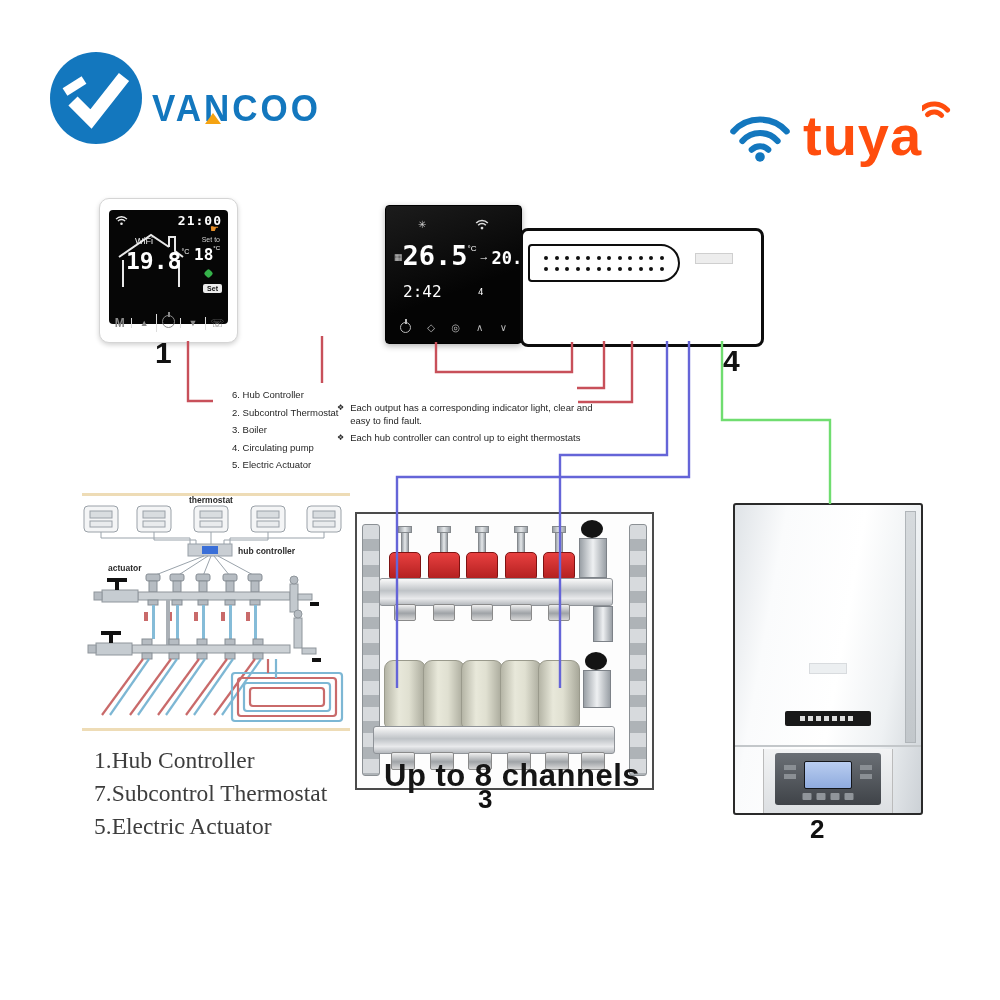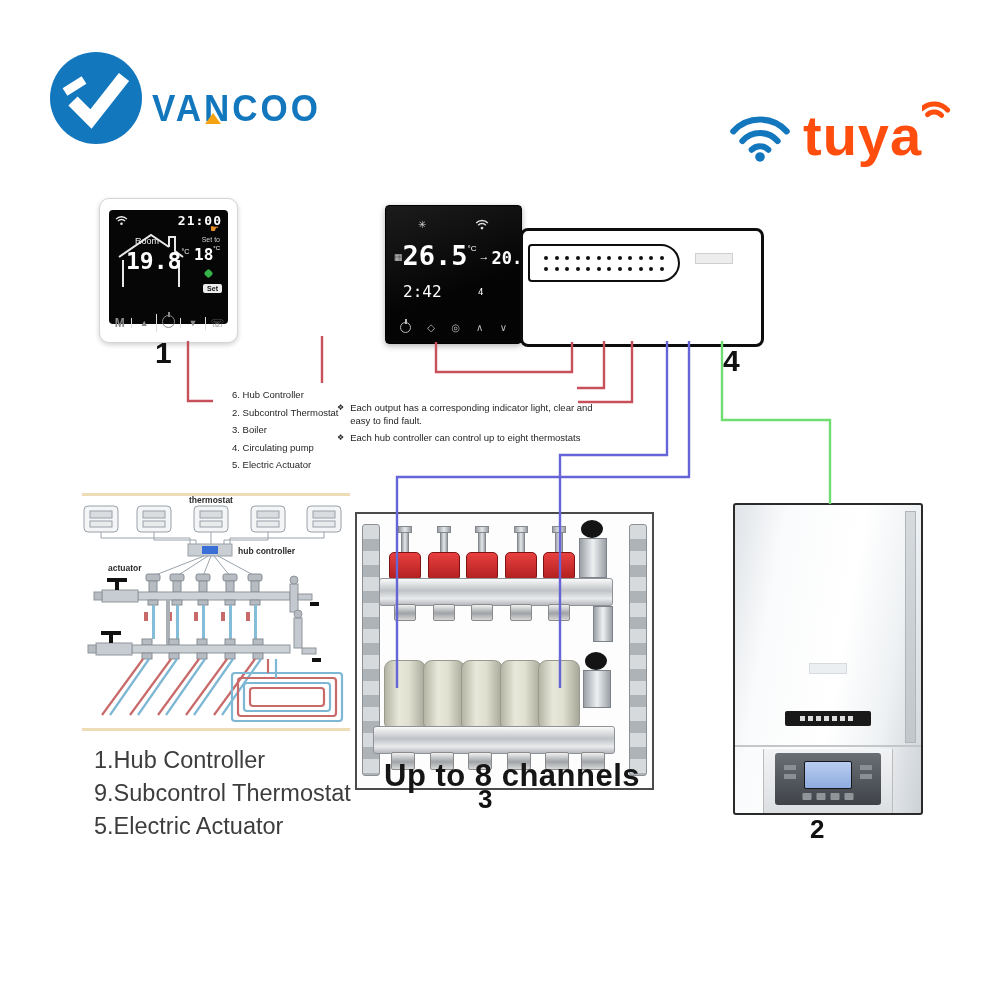--- a/index.html
+++ b/index.html
@@ -13,21 +13,21 @@
   .dotgrid i{width:4px;height:4px;background:#101010;border-radius:50%;display:block;margin:auto;}
   .railv{background:linear-gradient(180deg,#fafafa,#bfc3c7 45%,#e9eaec 75%,#b5b9bd);border:1px solid #8f9398;border-radius:3px;}
   .nut{background:linear-gradient(180deg,#f0f0f0,#9fa3a7 55%,#d8d8d8);border:1px solid #8a8a8a;border-radius:2px;}
   .act{background:linear-gradient(90deg,#b5b5a6,#e8e8da 35%,#e0e0d1 60%,#a8a89a);border:1px solid #9a9a8c;border-radius:9px 9px 5px 5px;}
   .valve{background:linear-gradient(180deg,#e84040,#b01e1e);border:1px solid #7e1212;border-radius:5px;}
   .stem{background:linear-gradient(90deg,#9aa0a6,#e6e9eb,#9aa0a6);border:1px solid #85898d;}
   .blackcap{background:#141414;border-radius:50%;}
   .chrome{background:linear-gradient(90deg,#9aa0a6,#eef0f2,#9aa0a6);border:1px solid #7d8288;}
   .bracket{background:repeating-linear-gradient(180deg,#d7dadd 0 14px,#aeb3b7 14px 26px);border:1px solid #8b9094;border-radius:3px;}
   .smitem{font-size:9.5px;line-height:17.6px;color:#1f1f1f;white-space:nowrap;}
-  .bigitem{font-size:23.5px;line-height:33px;color:#3d3d3d;white-space:nowrap;}
+  .bigitem{font-size:23.5px;line-height:33px;color:#3d3d3d;white-space:nowrap;font-family:Liberation Serif, serif;}
   .num{font-weight:bold;color:#111;}
   .bullet-row{display:flex;gap:6px;align-items:flex-start;width:262px;}
   .bullet-txt{font-size:9.5px;line-height:12.5px;color:#1f1f1f;}
 </style>
 </head>
 <body>
 
 <div class="canvas">
 
   <div class="abs" style="left:50px;top:52px;width:92px;height:92px;border-radius:50%;background:#1377be;">
@@ -58,21 +58,21 @@
         <path d="M5.4 10.6 A8.8 8.8 0 0 1 18.6 10.6" fill="none" stroke="#eee" stroke-width="2.6"></path>
         <circle cx="12" cy="15.6" r="2.4" fill="#eee"></circle>
       </svg>
       <div class="abs mono" style="right:6px;top:3px;font-size:13px;font-weight:bold;color:#fff;letter-spacing:1px;">21:00</div>
       <svg class="abs" style="left:4px;top:17px;" width="76" height="66" viewBox="0 0 76 66">
         <polyline points="6,30 38,8 56,20" fill="none" stroke="#e8e8e8" stroke-width="2"></polyline>
         <polyline points="56,20 56,10 62,10 62,24 70,30" fill="none" stroke="#e8e8e8" stroke-width="2"></polyline>
         <polyline points="10,33 10,60" fill="none" stroke="#e8e8e8" stroke-width="2"></polyline>
         <polyline points="66,33 66,60" fill="none" stroke="#e8e8e8" stroke-width="2"></polyline>
       </svg>
-      <div class="abs" style="left:26px;top:26px;font-size:9px;color:#efefef;">Room</div>
+      <div class="abs" style="left:26px;top:26px;font-size:9px;color:#efefef;">WiFi</div>
       <div class="abs" style="left:17px;top:38px;">
         <span class="mono" style="font-size:23px;font-weight:bold;color:#fff;">19.8</span><span style="font-size:7px;color:#fff;vertical-align:top;">°C</span>
       </div>
       <div class="abs" style="right:9px;top:13px;font-size:10px;color:#e8902a;">☛</div>
       <div class="abs" style="right:8px;top:26px;font-size:7px;color:#cfcfcf;">Set to</div>
       <div class="abs" style="right:8px;top:35px;">
         <span class="mono" style="font-size:16px;font-weight:bold;color:#fff;">18</span><span style="font-size:6px;color:#fff;vertical-align:top;">°C</span>
       </div>
       <div class="abs" style="right:16px;top:60px;width:7px;height:7px;background:#35b24a;border-radius:2px;transform:rotate(45deg);"></div>
       <div class="abs" style="right:6px;top:74px;background:#ececec;color:#111;font-size:7px;font-weight:bold;padding:1px 4px;border-radius:2px;">Set</div>
@@ -397,17 +397,17 @@
       <polyline points="722,341 722,420 830,420 830,504" stroke="#70dd70"></polyline>
     </g>
   </svg>
 
   <div class="abs num" style="left:478px;top:784px;font-size:26px;">3</div>
   <div class="abs num" style="left:810px;top:814px;font-size:26px;">2</div>
   <div class="abs" style="left:352px;top:758px;font-size:31px;font-weight:bold;color:#151515;letter-spacing:.5px;margin-left:32px;">Up to 8 channels</div>
 
   <div class="abs" style="left:94px;top:744px;">
     <div class="bigitem">1.Hub Controller</div>
-    <div class="bigitem">9.Subcontrol Thermostat</div>
+    <div class="bigitem">7.Subcontrol Thermostat</div>
     <div class="bigitem">5.Electric Actuator</div>
   </div>
 
 </div>
 
 </body></html>

